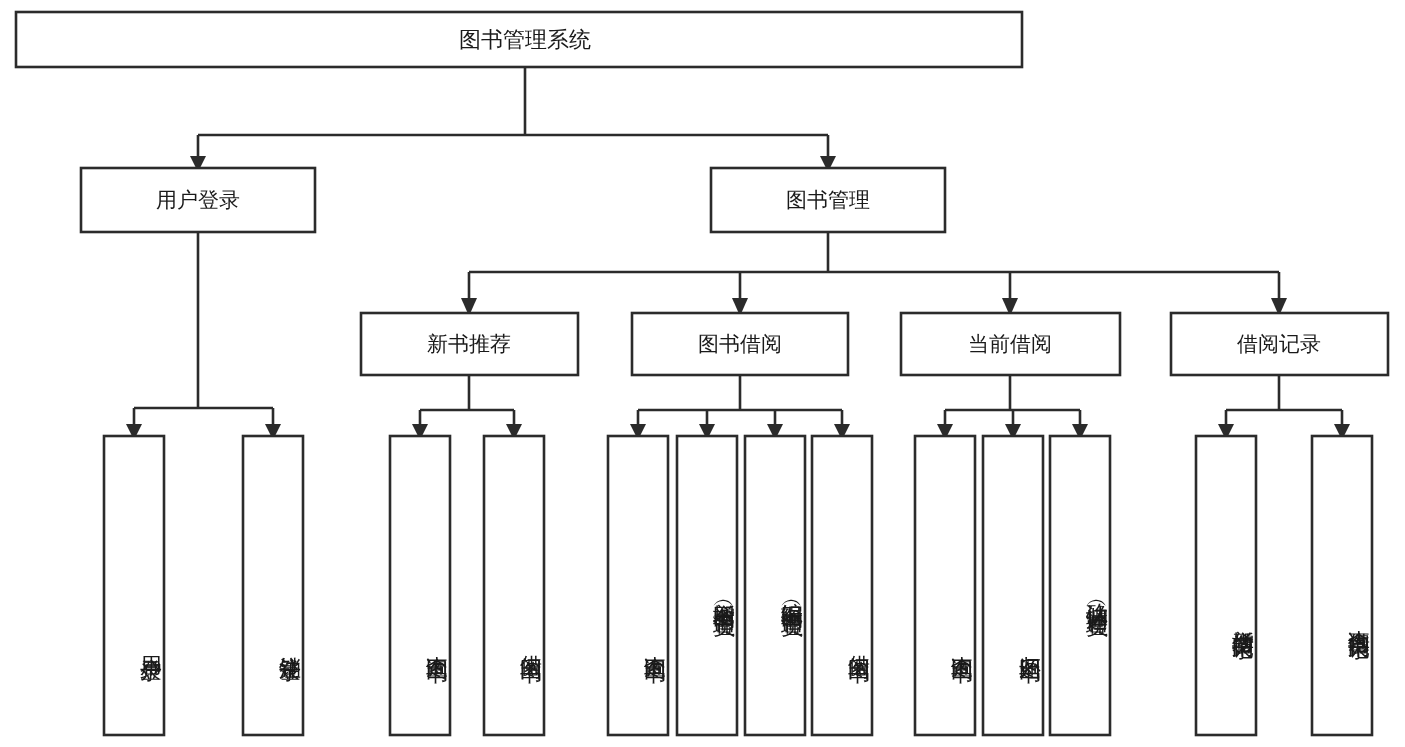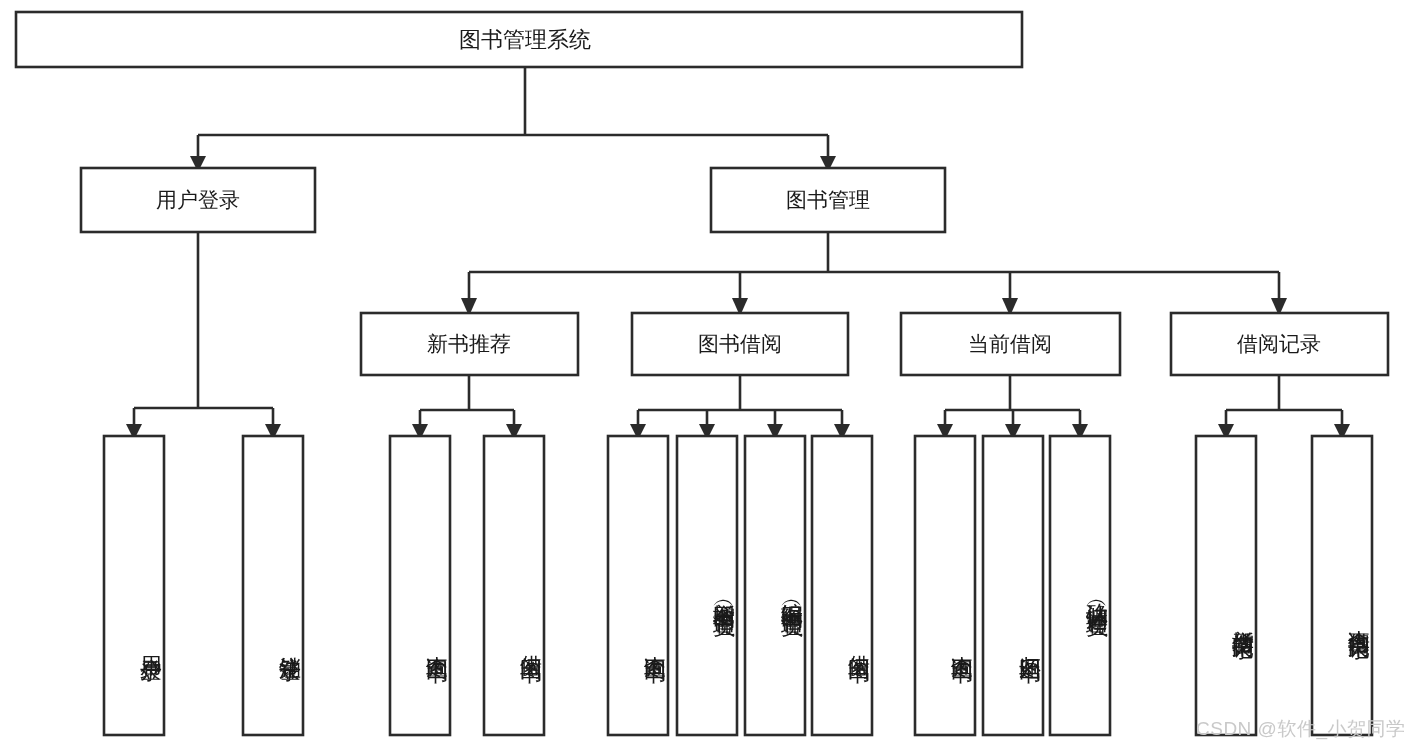--- a/index.html
+++ b/index.html
@@ -187,15 +187,14 @@
   <div class="leaf-label" style="left:915px; top:436px; width:60px; height:299px; padding-top:56px;">查询图书</div>
 
   <div class="leaf-label" style="left:983px; top:436px; width:60px; height:299px; padding-top:56px;">归还图书</div>
 
   <div class="leaf-label" style="left:1050px; top:436px; width:60px; height:299px; padding-top:8px;">确认归还（管理员）</div>
 
   <div class="leaf-label" style="left:1196px; top:436px; width:60px; height:299px; padding-top:32px;">新增借阅记录</div>
 
   <div class="leaf-label" style="left:1312px; top:436px; width:60px; height:299px; padding-top:32px;">查询借阅记录</div>
 
-  <div class="watermark" style="left:1196px; top:716px;">CSDN @软件_小贺同学</div>
 
 </div>
 
 </body></html>

